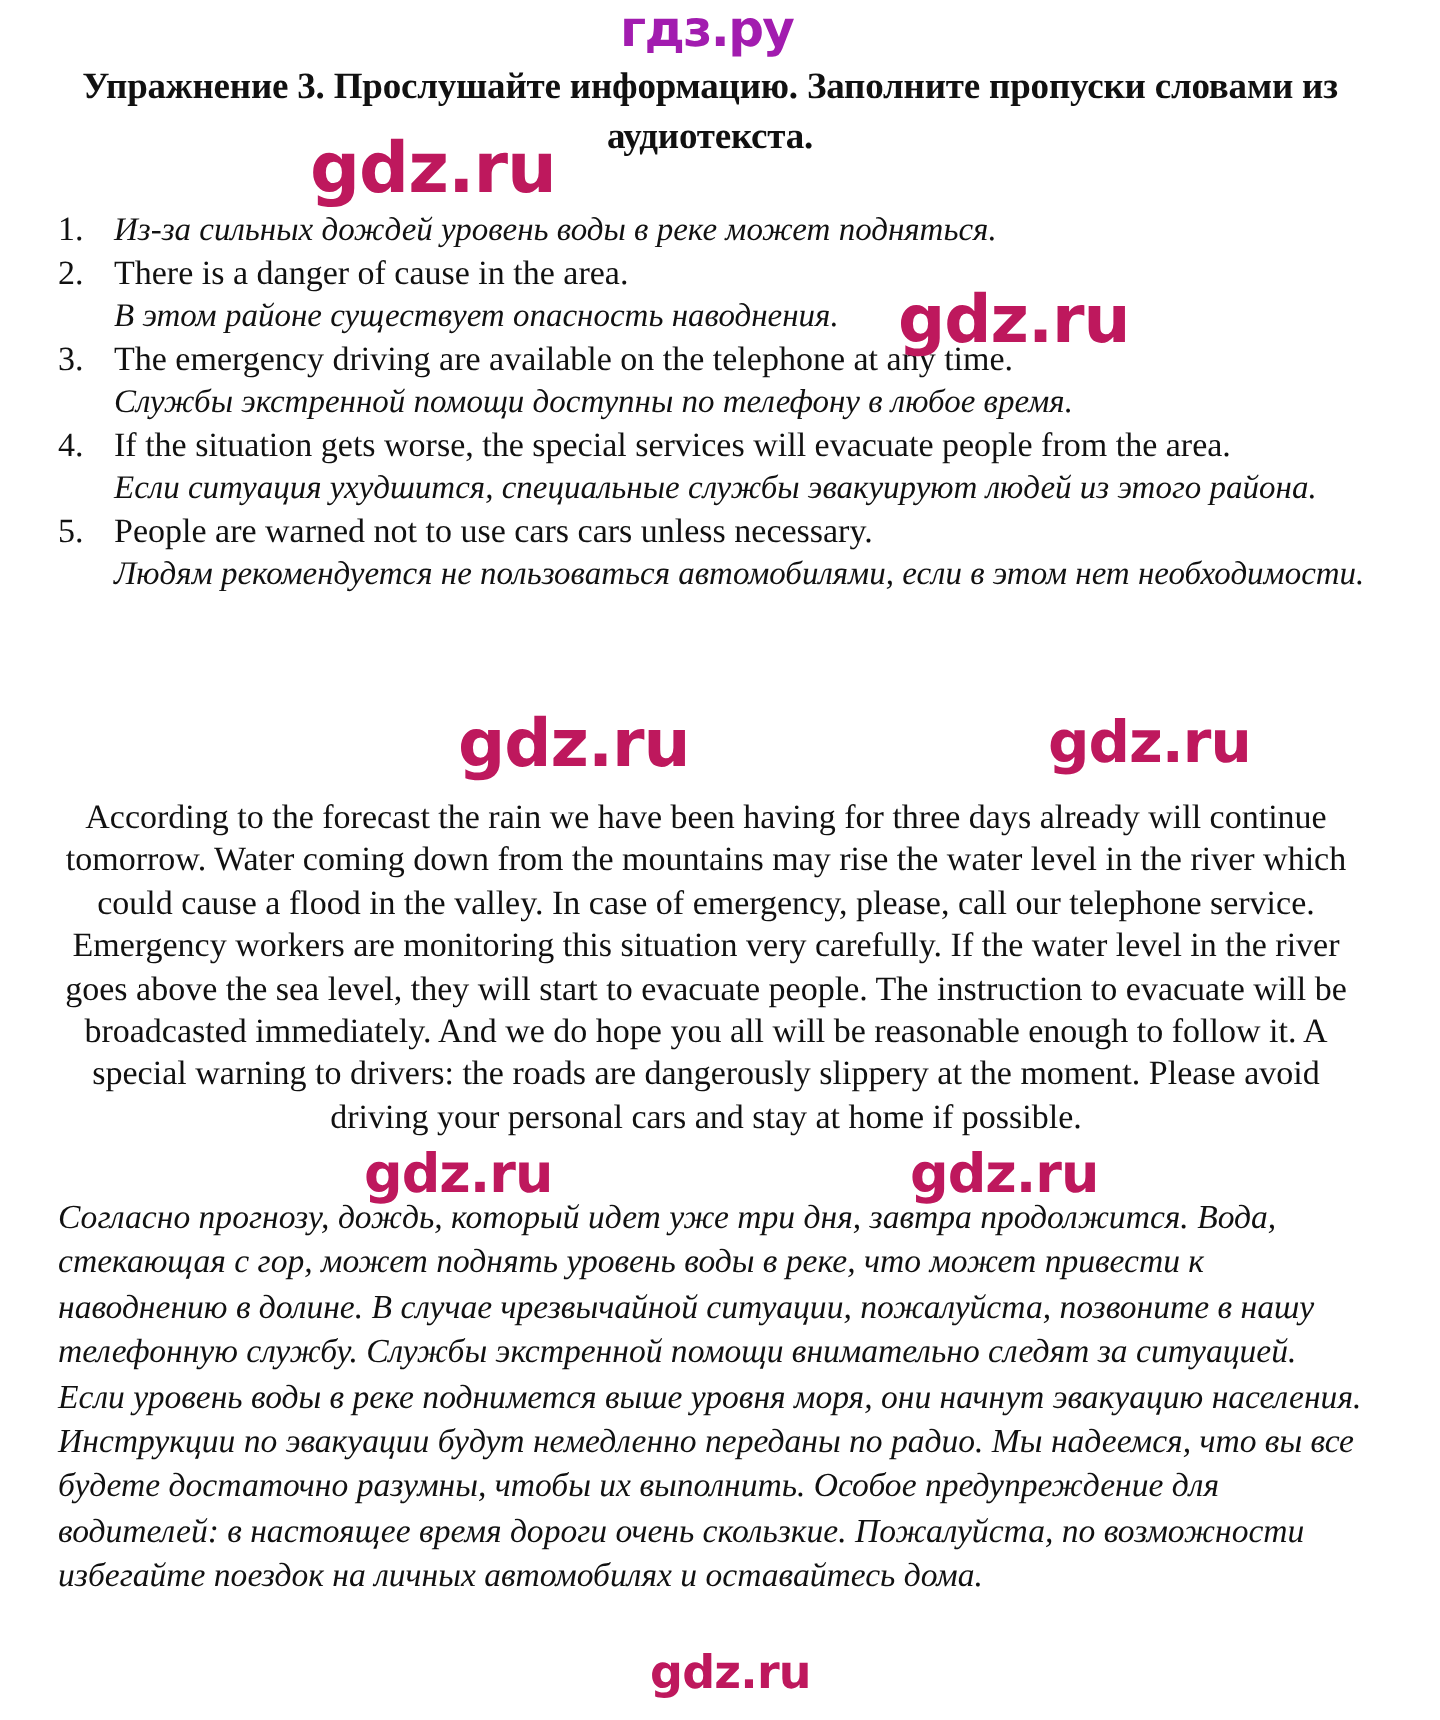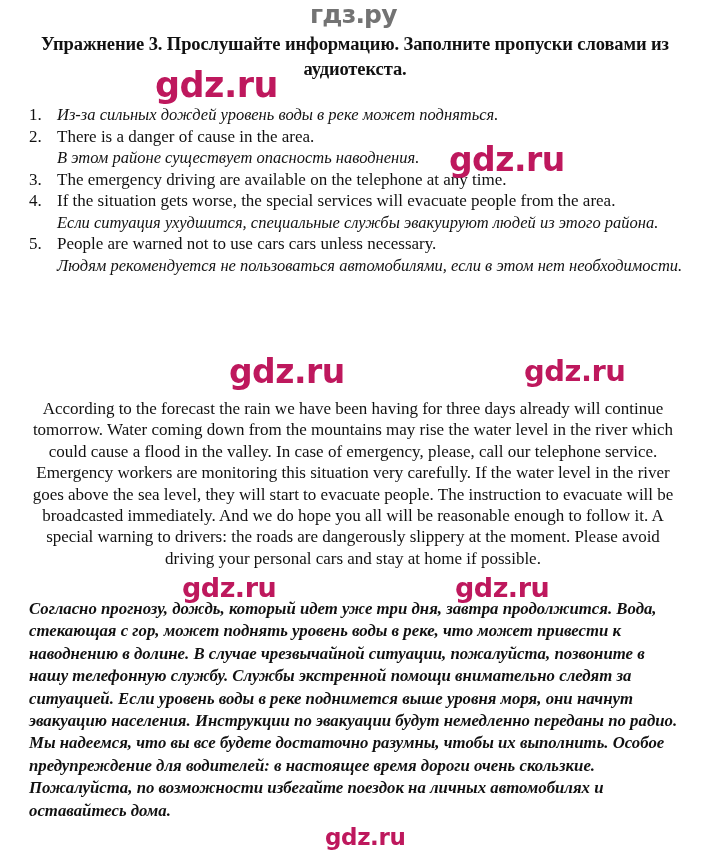--- a/index.html
+++ b/index.html
@@ -24,21 +24,21 @@
     color: #be185d;
     letter-spacing: -0.5px;
     white-space: nowrap;
     z-index: 5;
     line-height: 1;
   }
   .wm-header {
     top: 2px;
     left: 310px;
     font-size: 25px;
-    color: #737373;
+    color: #a21caf;
     letter-spacing: -0.8px;
   }
   .wm-a { top: 68px;  left: 155px; font-size: 35px; }
   .wm-b { top: 143px; left: 449px; font-size: 33px; }
   .wm-c { top: 355px; left: 229px; font-size: 33px; }
   .wm-d { top: 357px; left: 524px; font-size: 29px; }
   .wm-e { top: 574px; left: 182px; font-size: 27px; }
   .wm-f { top: 574px; left: 455px; font-size: 27px; }
   .wm-foot {
     top: 826px;
@@ -109,21 +109,20 @@
 
   .para-ru {
     position: absolute;
     left: 29px;
     top: 598px;
     width: 652px;
     font-style: italic;
     font-size: 16.8px;
     line-height: 22.4px;
     text-align: left;
-    font-weight: bold;
   }
 </style>
 </head>
 <body>
 
 <div class="wm wm-header">гдз.ру</div>
 
 <div class="page">
 
   <div class="heading">Упражнение 3. Прослушайте информацию. Заполните пропуски словами из аудиотекста.</div>
@@ -142,20 +141,21 @@
       <div class="li-body">
         <div class="en">There is a danger of cause in the area.</div>
         <div class="ru">В этом районе существует опасность наводнения.</div>
       </div>
     </div>
 
     <div class="li">
       <div class="li-num">3.</div>
       <div class="li-body">
         <div class="en">The emergency driving are available on the telephone at any time.</div>
+        <div class="ru">Службы экстренной помощи доступны по телефону в любое время.</div>
       </div>
     </div>
 
     <div class="li">
       <div class="li-num">4.</div>
       <div class="li-body">
         <div class="en">If the situation gets worse, the special services will evacuate people from the area.</div>
         <div class="ru">Если ситуация ухудшится, специальные службы эвакуируют людей из этого района.</div>
       </div>
     </div>

